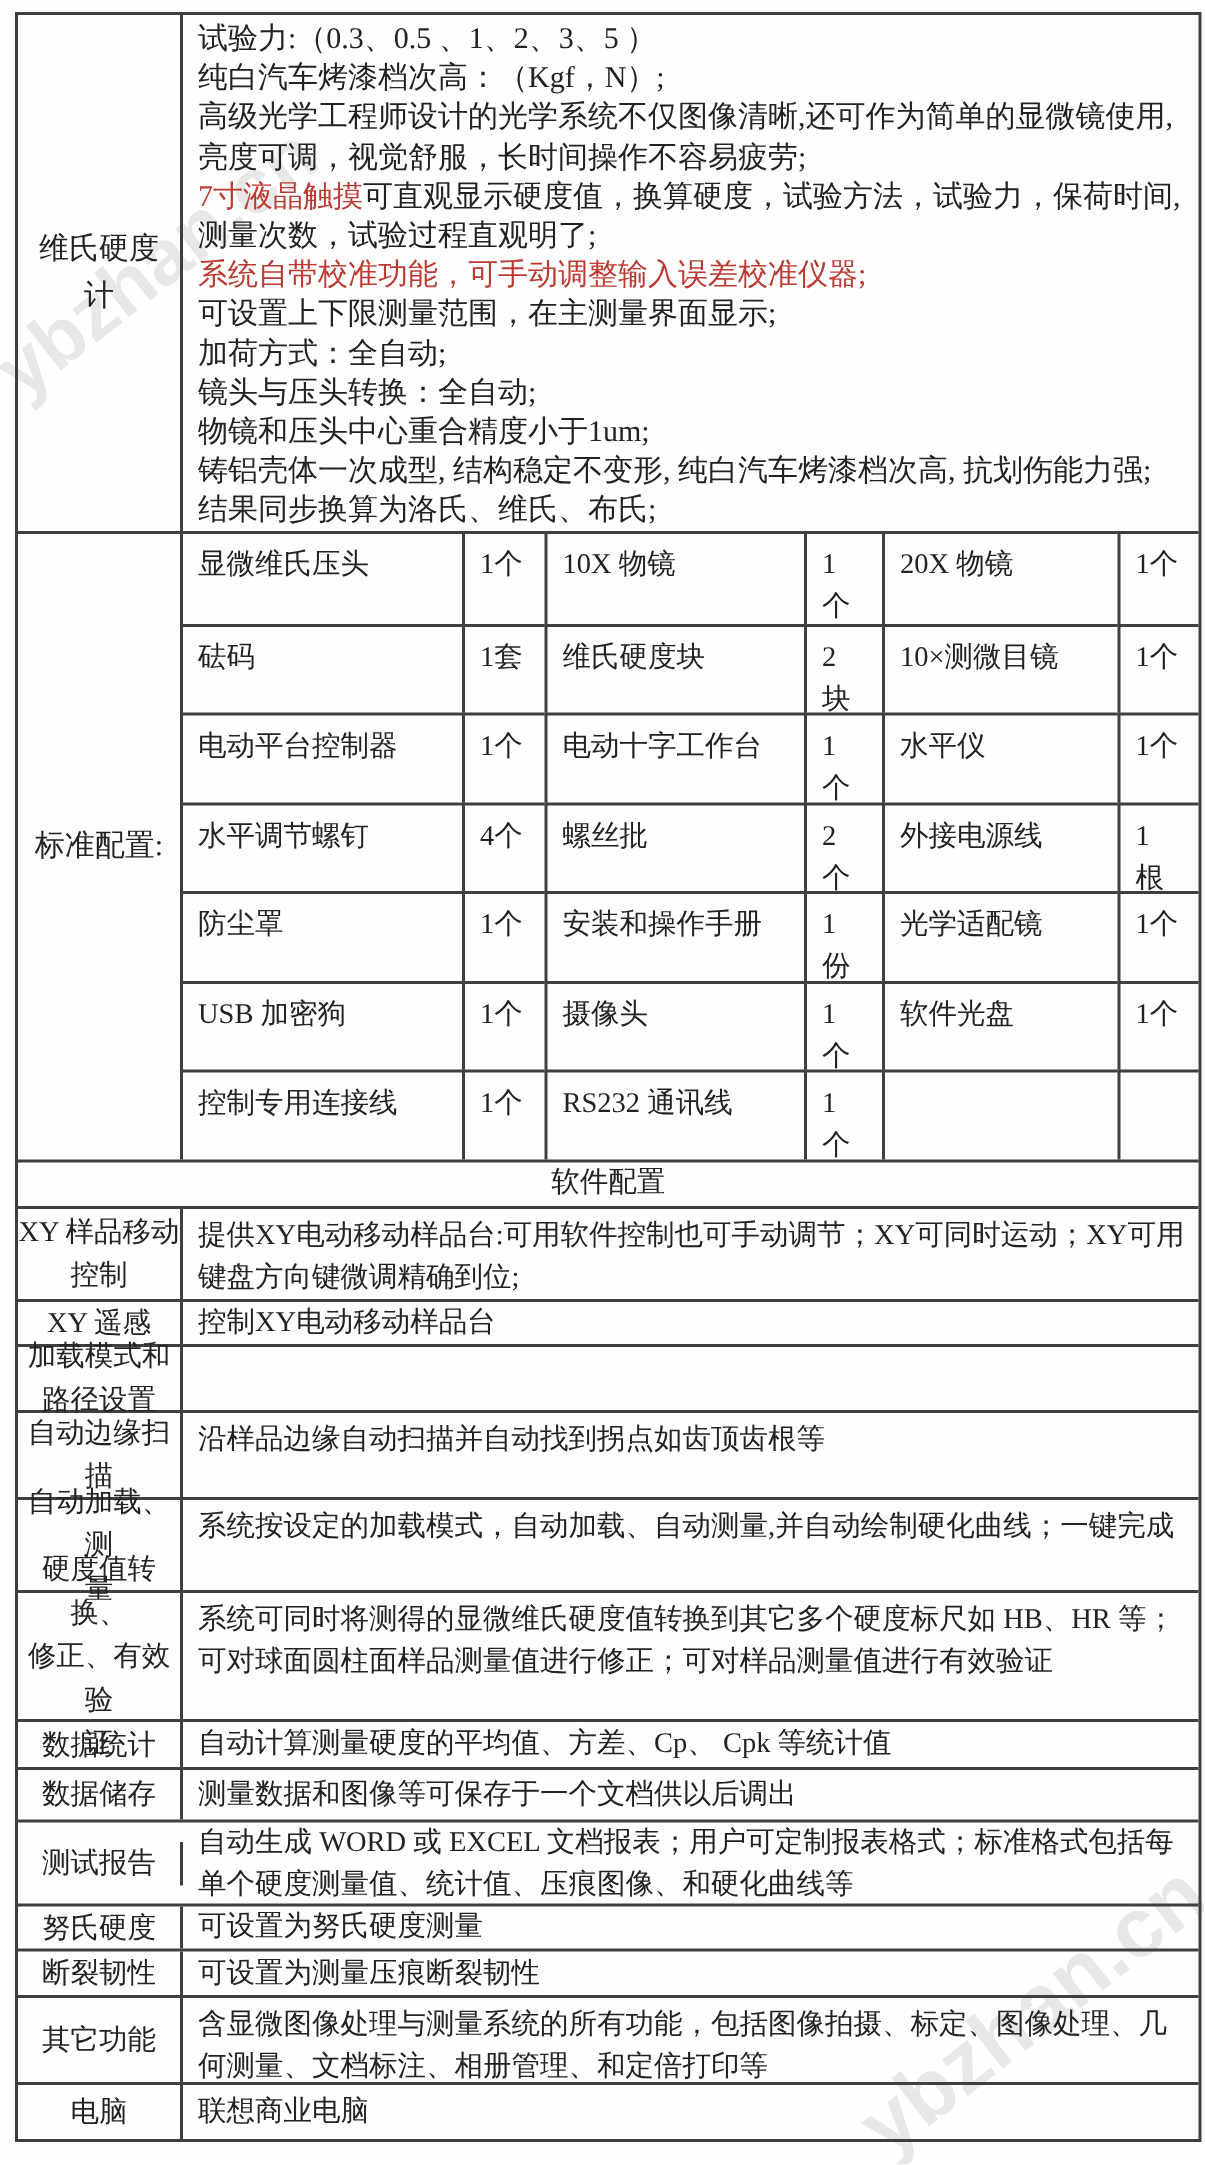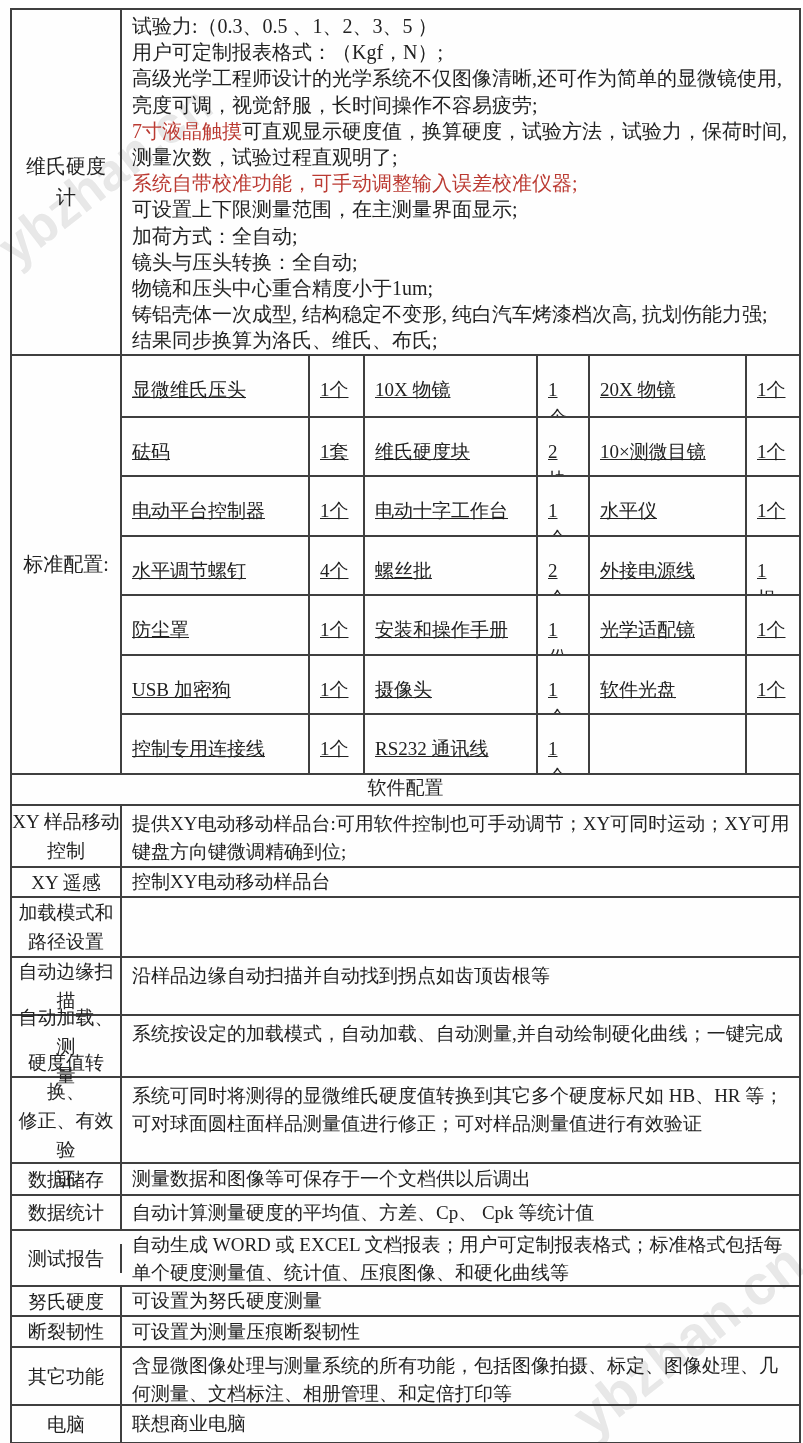--- a/index.html
+++ b/index.html
@@ -57,25 +57,24 @@
     flex:1 1 auto;
     display:grid;
     grid-template-columns:186px 55px 173px 52px 157px 54px;
     grid-template-rows:repeat(7,1fr);
     box-sizing:border-box;
   }
   .cfg-cell{
     box-sizing:border-box;
     border-left:2px solid #3f3f3f;
     border-top:2px solid #3f3f3f;
-    padding:20px 5px 0 10px;
+    padding:7px 5px 0 10px;
     font-size:19px;line-height:28px;
     white-space:pre-line;
     overflow:hidden;
-    text-decoration:underline;
   }
   .cfg-cell.c0{border-left:none;}
   .cfg-cell.r0{border-top:none;}
   
   .r-swheader{height:31px;display:flex;align-items:flex-start;justify-content:center;font-size:19px;}
   .sw-row{display:flex;border-top:2px solid #3f3f3f;box-sizing:border-box;}
   .sw-label{
     width:110px;flex:0 0 110px;
     border-right:2px solid #3f3f3f;
     display:flex;align-items:center;justify-content:center;
@@ -85,21 +84,21 @@
   .sw-content{
     flex:1 1 auto;box-sizing:border-box;
     display:flex;align-items:center;
     padding:2px 8px 2px 10px;
     font-size:19px;line-height:28px;
     overflow:hidden;
   }
   
   .sw-row:nth-of-type(1){height:62px;}
   .sw-row:nth-of-type(2){height:30px;}
-  .sw-row:nth-of-type(3){height:60px;}
+  .sw-row:nth-of-type(3){height:44px;}
   .sw-row:nth-of-type(4){height:58px;}
   .sw-row:nth-of-type(5){height:62px;}
   .sw-row:nth-of-type(6){height:86px;}
   .sw-row:nth-of-type(7){height:32px;}
   .sw-row:nth-of-type(8){height:35px;}
   .sw-row:nth-of-type(9){height:56px;align-items:center;}
   .sw-row:nth-of-type(10){height:30px;}
   .sw-row:nth-of-type(11){height:31px;}
   .sw-row:nth-of-type(12){height:58px;}
   .sw-row:nth-of-type(13){height:38px;}
@@ -114,21 +113,21 @@
   <div class="wm wm1">ybzhan.cn</div>
   <div class="wm wm2">ybzhan.cn</div>
 
   <div class="tbl">
 
     <div class="row r-intro">
       <div class="cell label-cell">维氏硬度
 计</div>
       <div class="cell content-cell intro" id="intro-lines">
           <div class="spec-line"><span>试验力:（0.3、0.5 、1、2、3、5 ）</span></div>
-          <div class="spec-line"><span>用户可定制报表格式：（Kgf，N）;</span></div>
+          <div class="spec-line"><span>纯白汽车烤漆档次高：（Kgf，N）;</span></div>
           <div class="spec-line"><span>高级光学工程师设计的光学系统不仅图像清晰,还可作为简单的显微镜使用,</span></div>
           <div class="spec-line"><span>亮度可调，视觉舒服，长时间操作不容易疲劳;</span></div>
           <div class="spec-line"><span class="red">7寸液晶触摸</span><span>可直观显示硬度值，换算硬度，试验方法，试验力，保荷时间,</span></div>
           <div class="spec-line"><span>测量次数，试验过程直观明了;</span></div>
           <div class="spec-line"><span class="red">系统自带校准功能，可手动调整输入误差校准仪器;</span></div>
           <div class="spec-line"><span>可设置上下限测量范围，在主测量界面显示;</span></div>
           <div class="spec-line"><span>加荷方式：全自动;</span></div>
           <div class="spec-line"><span>镜头与压头转换：全自动;</span></div>
           <div class="spec-line"><span>物镜和压头中心重合精度小于1um;</span></div>
           <div class="spec-line"><span>铸铝壳体一次成型, 结构稳定不变形, 纯白汽车烤漆档次高, 抗划伤能力强;</span></div>
@@ -220,27 +219,27 @@
 量</div>
           <div class="sw-content">系统按设定的加载模式，自动加载、自动测量,并自动绘制硬化曲线；一键完成</div>
         </div>
         <div class="sw-row top">
           <div class="sw-label">硬度值转换、
 修正、有效验
 证</div>
           <div class="sw-content">系统可同时将测得的显微维氏硬度值转换到其它多个硬度标尺如 HB、HR 等；可对球面圆柱面样品测量值进行修正；可对样品测量值进行有效验证</div>
         </div>
         <div class="sw-row">
+          <div class="sw-label">数据统计</div>
+          <div class="sw-content">自动计算测量硬度的平均值、方差、Cp、 Cpk 等统计值</div>
+        </div>
+        <div class="sw-row">
           <div class="sw-label">数据储存</div>
           <div class="sw-content">测量数据和图像等可保存于一个文档供以后调出</div>
         </div>
-        <div class="sw-row">
-          <div class="sw-label">数据统计</div>
-          <div class="sw-content">自动计算测量硬度的平均值、方差、Cp、 Cpk 等统计值</div>
-        </div>
         <div class="sw-row top">
           <div class="sw-label">测试报告</div>
           <div class="sw-content">自动生成 WORD 或 EXCEL 文档报表；用户可定制报表格式；标准格式包括每单个硬度测量值、统计值、压痕图像、和硬化曲线等</div>
         </div>
         <div class="sw-row">
           <div class="sw-label">努氏硬度</div>
           <div class="sw-content">可设置为努氏硬度测量</div>
         </div>
         <div class="sw-row">
           <div class="sw-label">断裂韧性</div>

